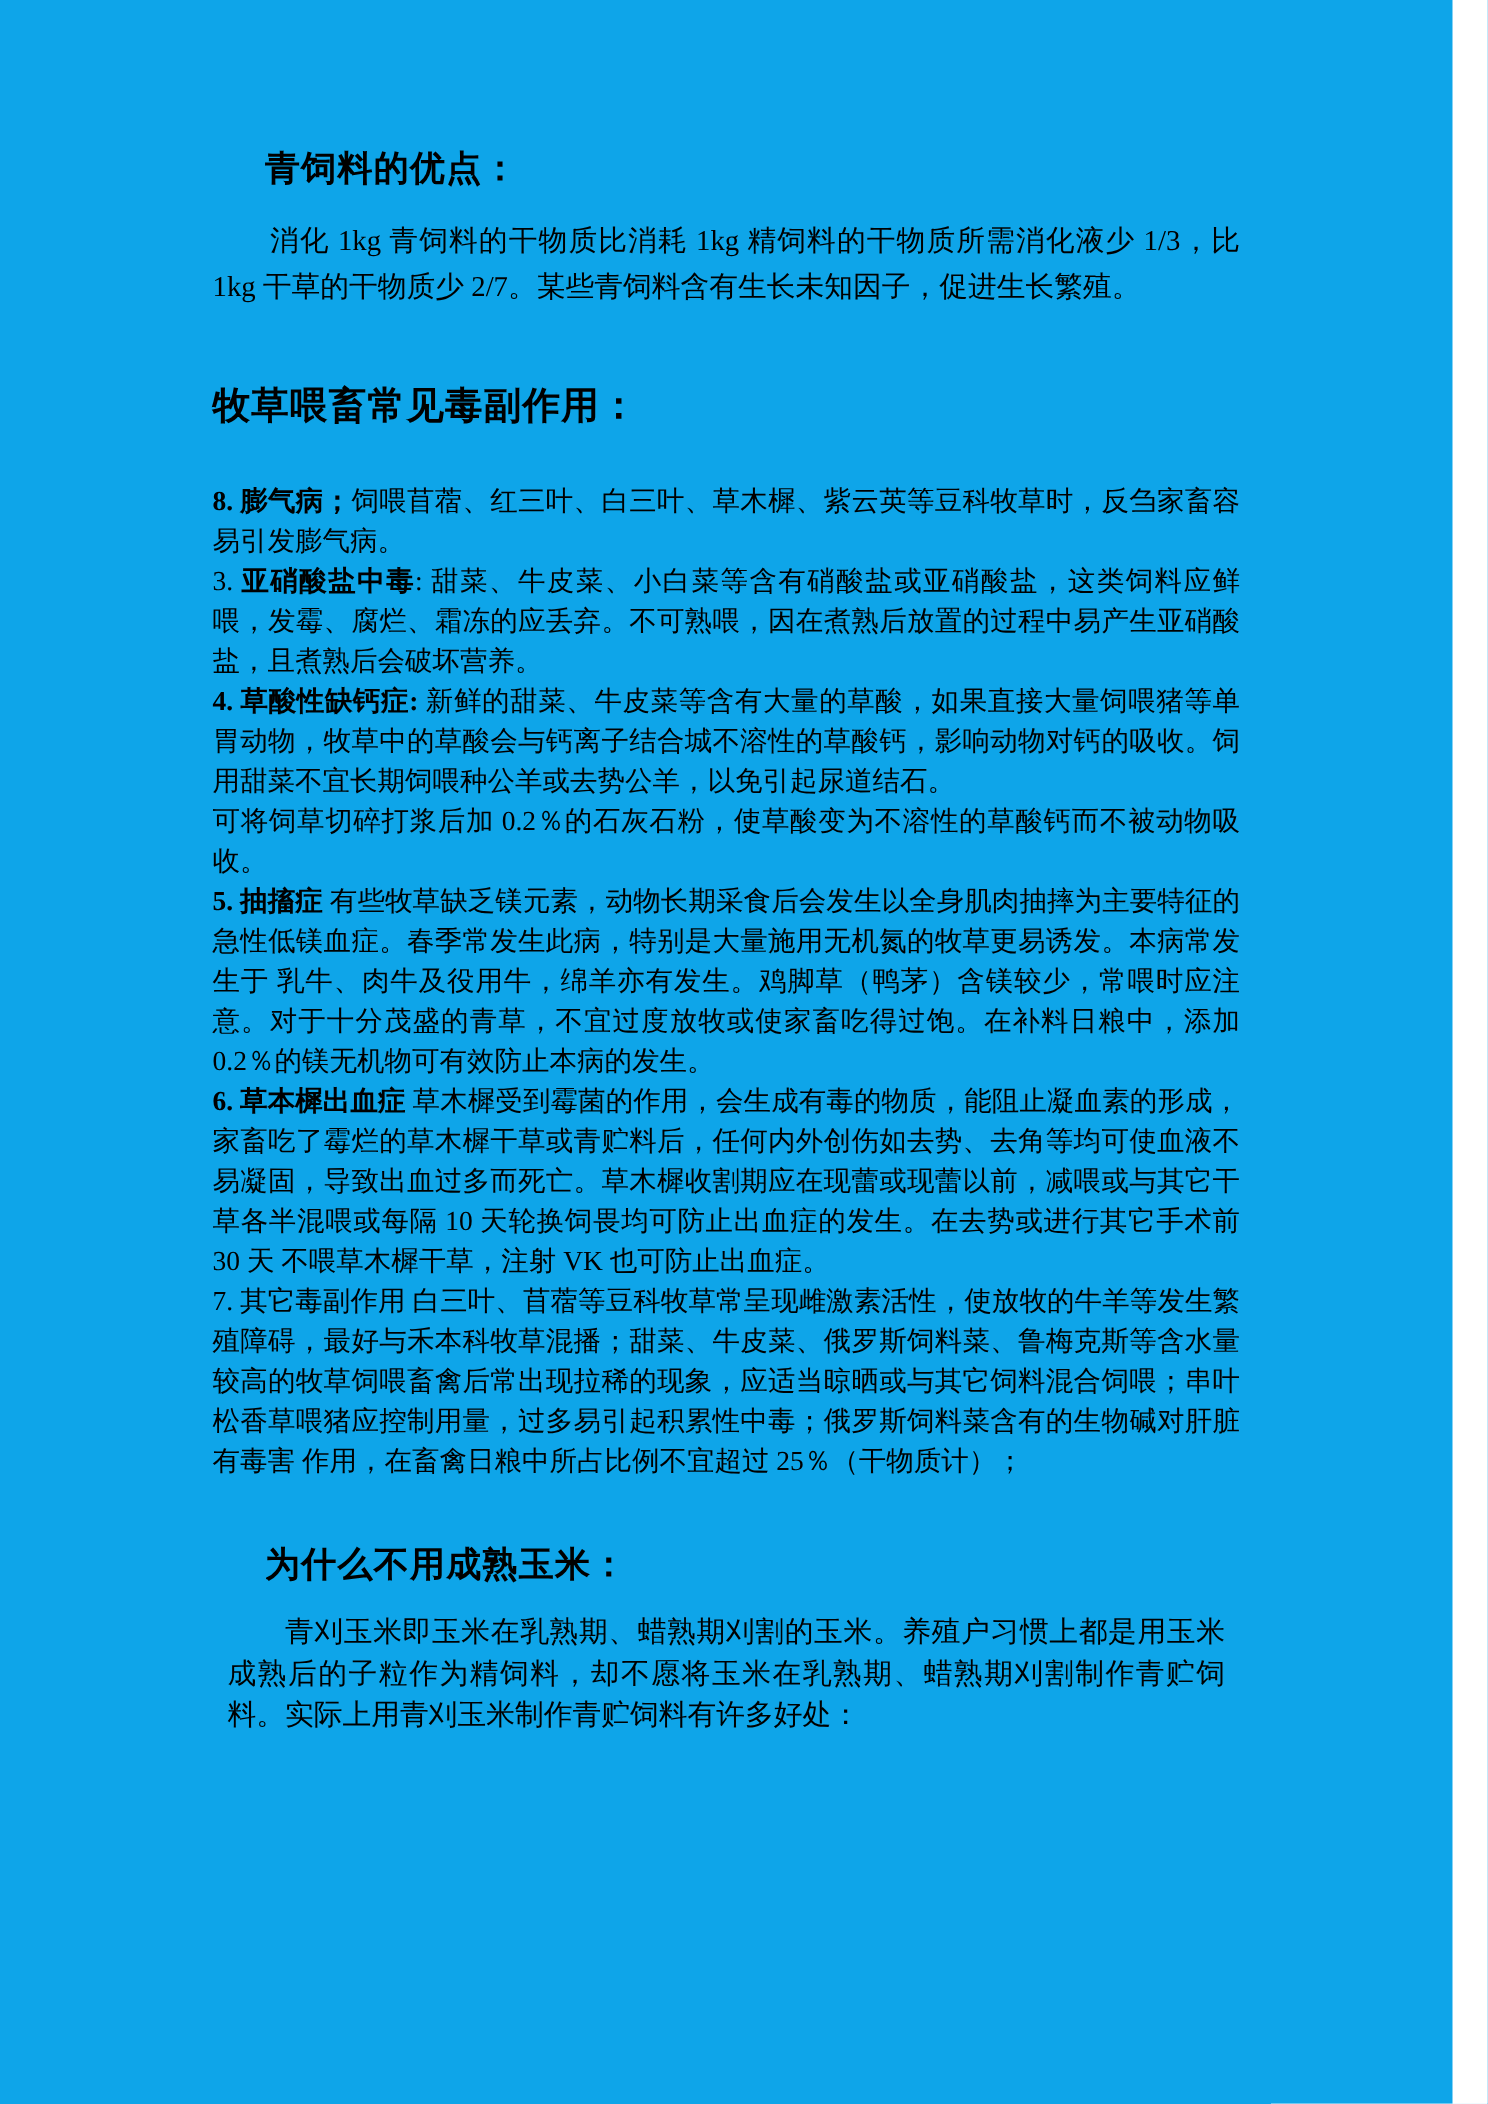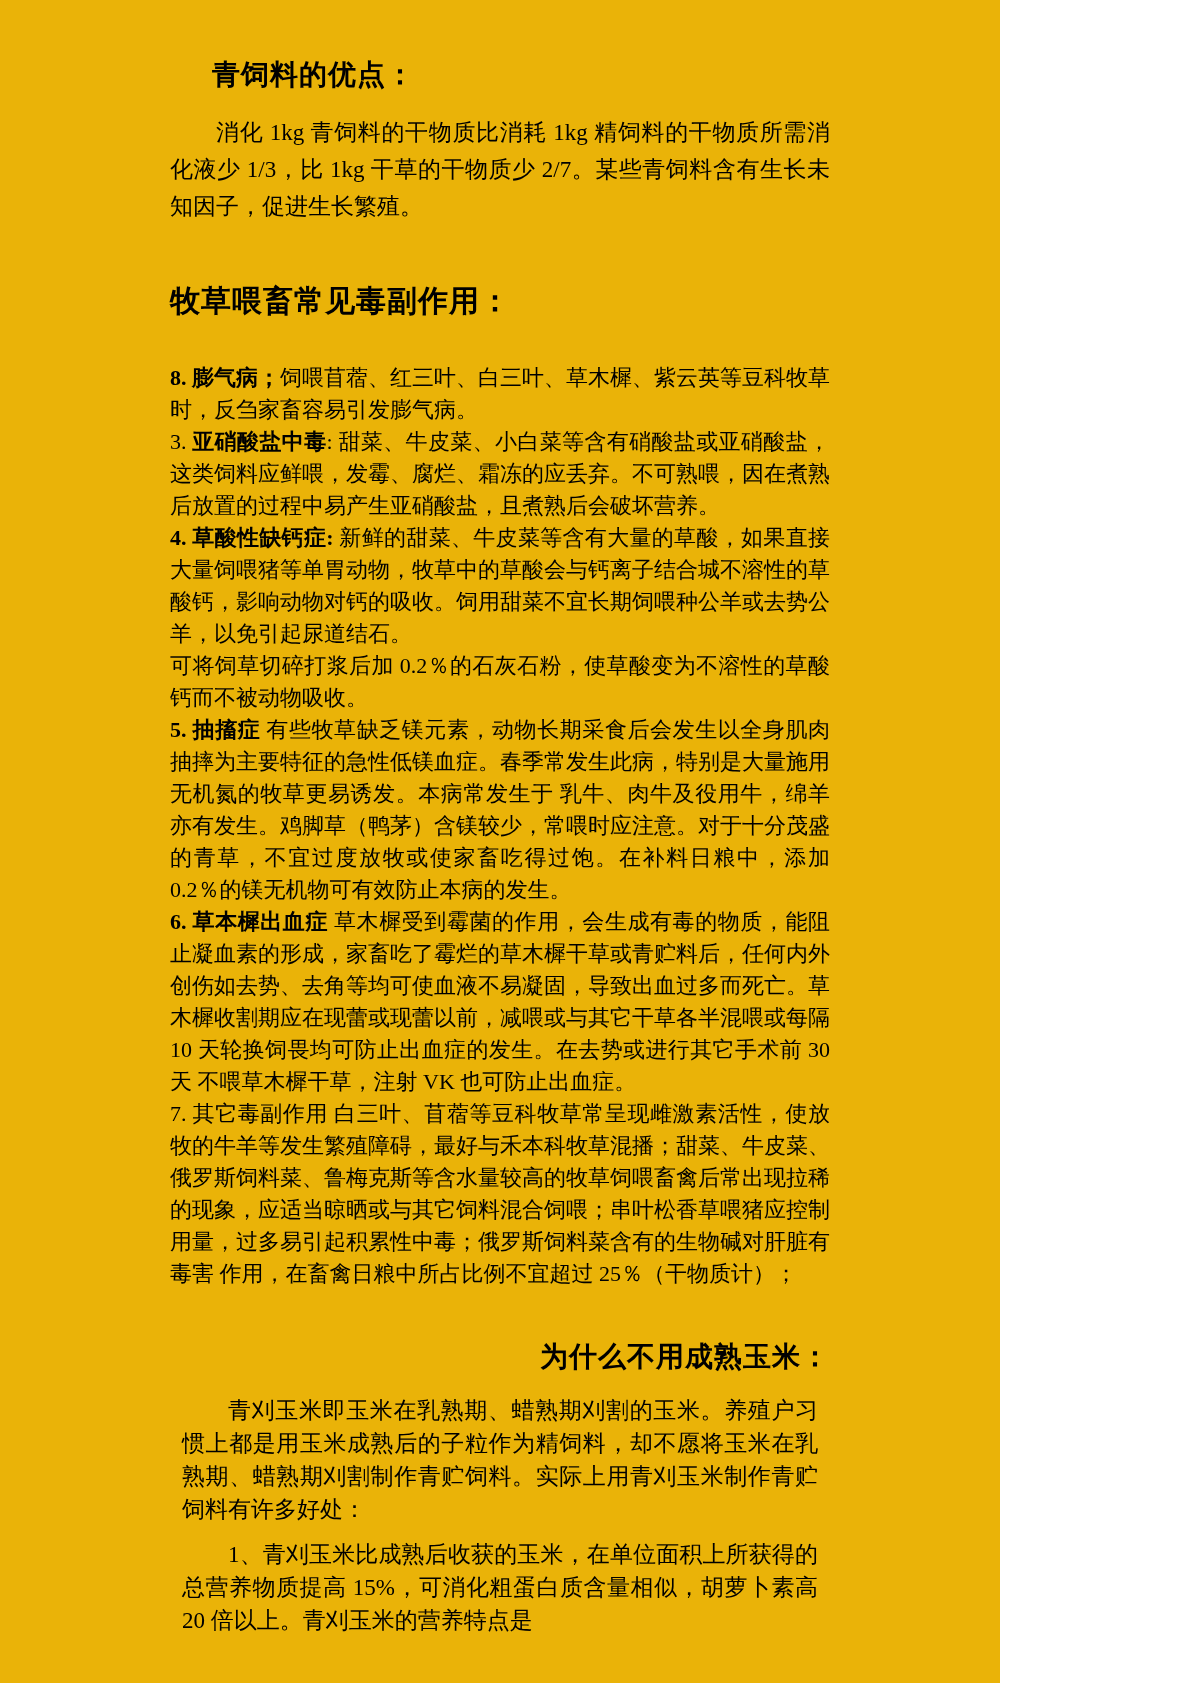--- a/index.html
+++ b/index.html
@@ -1,22 +1,22 @@
 <!DOCTYPE html>
 <html><head>
 <meta charset="utf-8">
 <style>
   * { box-sizing: border-box; }
   html, body { margin: 0; padding: 0; background: #ffffff; }
   .page {
-    width: 1000px;
+    width: 1162px;
     height: 1683px;
-    background: #eab308;
+    background: #0ea5e9;
     color: #000000;
-    padding: 56px 170px 0 170px;
+    padding: 116px 170px 0 170px;
     overflow: hidden;
     font-family: "Liberation Serif", "DejaVu Serif", serif;
   }
   .title-adv {
     font-size: 28px;
     font-weight: 700;
     margin: 0 0 20px 42px;
     letter-spacing: 1px;
   }
   .para-intro {
@@ -38,21 +38,20 @@
     line-height: 32px;
     text-align: justify;
     margin: 0;
   }
   .item .lead { font-weight: 700; }
   .title-corn {
     font-size: 28px;
     font-weight: 700;
     margin: 48px 0 18px 42px;
     letter-spacing: 1px;
-    text-align: right;
   }
   .para-corn {
     font-size: 23px;
     line-height: 33px;
     text-align: justify;
     text-indent: 46px;
     margin: 12px;
   }
 </style>
 </head>
@@ -77,15 +76,14 @@
 
     <p class="item"><span class="num"></span><span class="lead">5. 抽搐症</span><span class="body-text"> 有些牧草缺乏镁元素，动物长期采食后会发生以全身肌肉抽摔为主要特征的急性低镁血症。春季常发生此病，特别是大量施用无机氮的牧草更易诱发。本病常发生于 乳牛、肉牛及役用牛，绵羊亦有发生。鸡脚草（鸭茅）含镁较少，常喂时应注意。对于十分茂盛的青草，不宜过度放牧或使家畜吃得过饱。在补料日粮中，添加 0.2％的镁无机物可有效防止本病的发生。</span></p>
 
     <p class="item"><span class="num"></span><span class="lead">6. 草本樨出血症</span><span class="body-text"> 草木樨受到霉菌的作用，会生成有毒的物质，能阻止凝血素的形成，家畜吃了霉烂的草木樨干草或青贮料后，任何内外创伤如去势、去角等均可使血液不易凝固，导致出血过多而死亡。草木樨收割期应在现蕾或现蕾以前，减喂或与其它干草各半混喂或每隔 10 天轮换饲畏均可防止出血症的发生。在去势或进行其它手术前 30 天 不喂草木樨干草，注射 VK 也可防止出血症。</span></p>
 
     <p class="item"><span class="num">7. 其它毒副作用 </span><span class="lead"></span><span class="body-text">白三叶、苜蓿等豆科牧草常呈现雌激素活性，使放牧的牛羊等发生繁殖障碍，最好与禾本科牧草混播；甜菜、牛皮菜、俄罗斯饲料菜、鲁梅克斯等含水量较高的牧草饲喂畜禽后常出现拉稀的现象，应适当晾晒或与其它饲料混合饲喂；串叶松香草喂猪应控制用量，过多易引起积累性中毒；俄罗斯饲料菜含有的生物碱对肝脏有毒害 作用，在畜禽日粮中所占比例不宜超过 25％（干物质计）；</span></p>
   </div>
 
   <div class="title-corn">为什么不用成熟玉米：</div>
   <p class="para-corn">青刈玉米即玉米在乳熟期、蜡熟期刈割的玉米。养殖户习惯上都是用玉米成熟后的子粒作为精饲料，却不愿将玉米在乳熟期、蜡熟期刈割制作青贮饲料。实际上用青刈玉米制作青贮饲料有许多好处：</p>
-  <p class="para-corn">1、青刈玉米比成熟后收获的玉米，在单位面积上所获得的总营养物质提高 15%，可消化粗蛋白质含量相似，胡萝卜素高 20 倍以上。青刈玉米的营养特点是</p>
 
 </div>
 
 </body></html>

